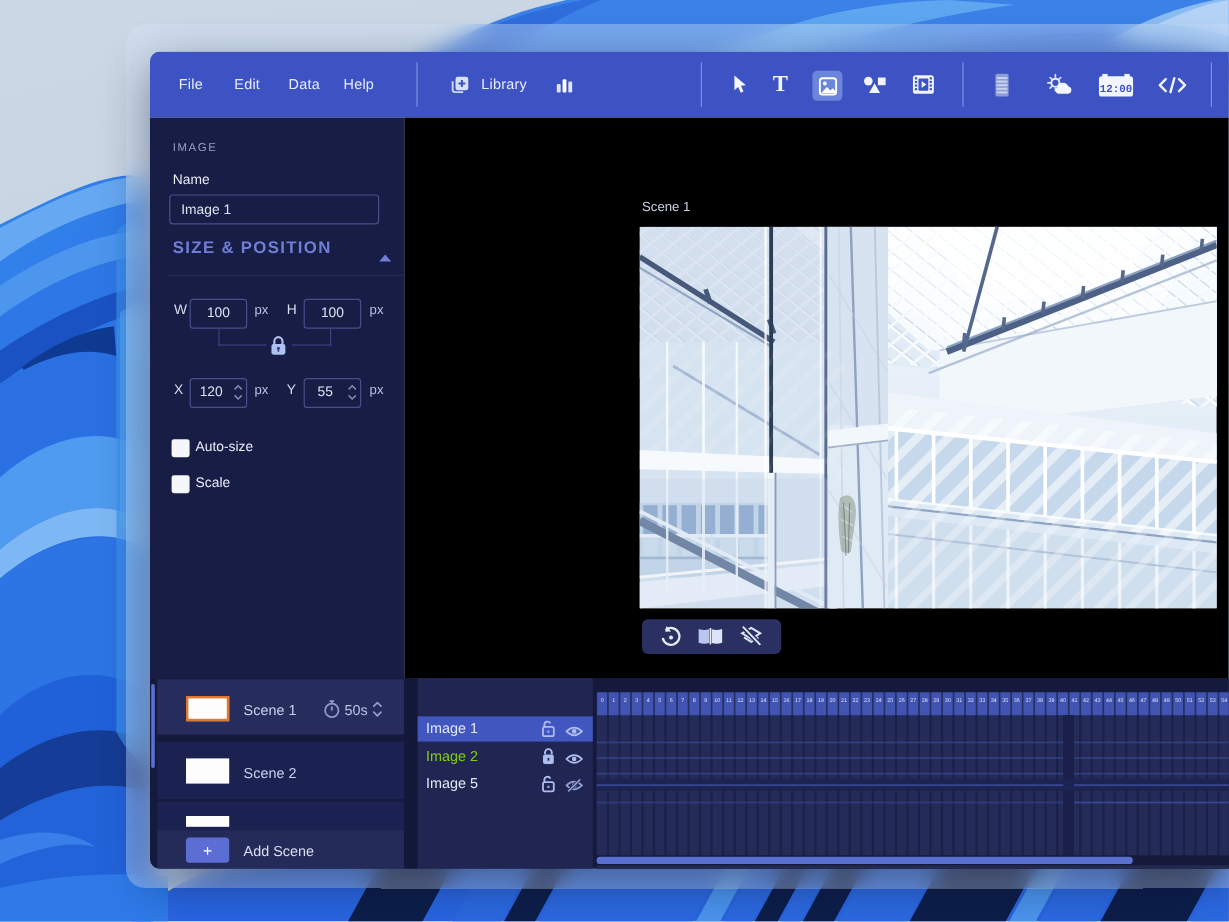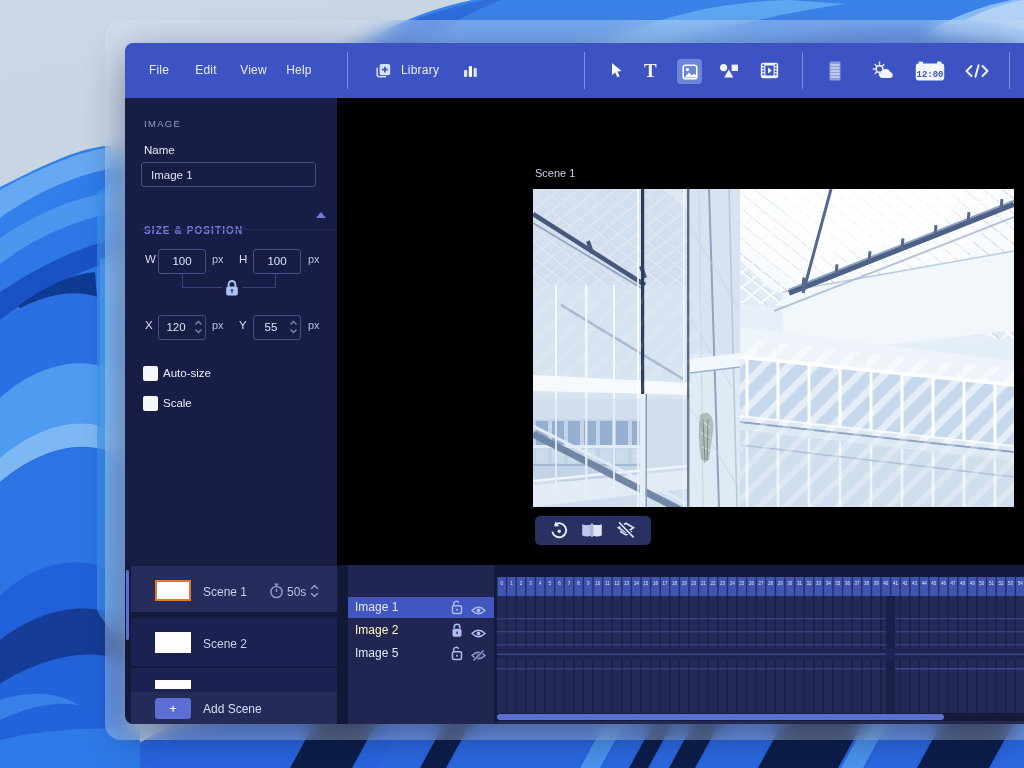--- a/index.html
+++ b/index.html
@@ -71,21 +71,21 @@
       <path d="M841,768 L876,704 L898,704 L863,768 Z" fill="#4c96f0"></path>
       <path d="M866,768 L901,704 L949,704 L914,768 Z" fill="#2c6ae2"></path>
       <path d="M917,768 L952,704 L1024,704 L989,768 Z" fill="#0d1e4a"></path>
       <path d="M992,768 L1027,704 L1087,704 L1052,768 Z" fill="#2c6ae2"></path>
     </svg>
 <div id="frame"></div>
 <div id="app">
 <div id="menubar">
 <div class="mtxt" style="left:34px;transform:translateX(-50%)">File</div>
 <div class="mtxt" style="left:81px;transform:translateX(-50%)">Edit</div>
-<div class="mtxt" style="left:128.5px;transform:translateX(-50%)">View</div>
+<div class="mtxt" style="left:128.5px;transform:translateX(-50%)">Data</div>
 <div class="mtxt" style="left:174px;transform:translateX(-50%)">Help</div>
 <div class="msep" style="left:222px"></div>
 <div class="mic" style="left:249px;top:20px">
           <svg width="17" height="16" viewBox="0 0 17 16" style="">
             <path d="M3.2,4.8 L3.2,11.6 A2.2,2.2 0 0 0 5.4,13.8 L12,13.8" fill="none" stroke="#ccd9f6" stroke-width="1.6"></path>
             <rect x="5.6" y="0.9" width="10.6" height="11.4" rx="2" fill="#d5e2fa"></rect>
             <path d="M10.9,3.7 v5.8 M8,6.6 h5.8" stroke="#3d53c4" stroke-width="1.7"></path>
           </svg>
         </div>
 <div class="mtxt" style="left:276px">Library</div>
@@ -179,21 +179,21 @@
           </svg>
         </div>
 <div class="msep" style="left:884px"></div>
 </div>
 <div id="leftpanel">
 <div class="abs" style="left:19px;top:20px;font-size:9.5px;letter-spacing:1.3px;color:#979fc6;font-weight:normal">IMAGE</div>
 <div class="abs" style="left:19px;top:46px;font-size:11.5px;color:#e9ecf7">Name</div>
 <div class="abs" style="left:16px;top:64px;width:173px;height:23px;border:1px solid #474f8a;border-radius:3px;display:flex;align-items:center">
           <span style="margin-left:9px;font-size:11.5px;color:#dde2f2">Image 1</span>
         </div>
-<div class="abs" style="left:19px;top:127px;font-size:10px;letter-spacing:1.1px;color:#6f7ed9;font-weight:bold">SIZE &amp; POSITION</div>
+<div class="abs" style="left:19px;top:100px;font-size:14px;letter-spacing:1.1px;color:#6f7ed9;font-weight:bold">SIZE &amp; POSITION</div>
 <div class="abs" style="left:16px;top:131px;width:196px;height:1px;background:#262c55"></div>
 <div class="abs" style="left:191px;top:114px;width:0;height:0;border-left:5px solid transparent;border-right:5px solid transparent;border-bottom:6px solid #6f7ed9"></div>
 <div class="abs" style="left:20px;top:155px;font-size:11.5px;color:#d9def0">W</div>
 <div class="abs" style="left:33px;top:151px;width:46px;height:23px;border:1px solid #474f8a;border-radius:3px;text-align:center;line-height:23px;font-size:11.5px;color:#dde2f2">100</div>
 <div class="abs" style="left:87px;top:155px;font-size:11px;color:#b9c0dd">px</div>
 <div class="abs" style="left:114px;top:155px;font-size:11.5px;color:#d9def0">H</div>
 <div class="abs" style="left:128px;top:151px;width:46px;height:23px;border:1px solid #474f8a;border-radius:3px;text-align:center;line-height:23px;font-size:11.5px;color:#dde2f2">100</div>
 <div class="abs" style="left:183px;top:155px;font-size:11px;color:#b9c0dd">px</div>
 <div class="abs" style="left:57px;top:176px;width:0;height:14px;border-left:1.5px solid #3a4380"></div>
 <div class="abs" style="left:57px;top:189px;width:40px;height:0;border-top:1.5px solid #3a4380"></div>
@@ -611,21 +611,21 @@
 <div class="abs" style="left:230px;top:35px;font-size:12px;color:#e2e7f6">Image 1</div>
 <div class="abs" style="left:325px;top:35px"><svg width="14" height="15" viewBox="0 0 14 15" style="">
             <rect x="2.5" y="5.8" width="9" height="7.7" rx="1.5" fill="none" stroke="#aebcf0" stroke-width="1.5"></rect>
             <rect x="6.2" y="8.8" width="1.6" height="1.8" fill="#aebcf0"></rect>
             <path d="M3.6,5.6 L3.6,3.9 A2.7,2.7 0 0 1 8.7,2.8" fill="none" stroke="#aebcf0" stroke-width="1.5"></path>
           </svg></div>
 <div class="abs" style="left:346px;top:37px"><svg width="15" height="11" viewBox="0 0 15 11" style="">
             <path d="M1,5.5 Q7.5,-1 14,5.5 Q7.5,12 1,5.5 Z" fill="none" stroke="#aebcf0" stroke-width="1.4"></path>
             <circle cx="7.5" cy="5.5" r="1.9" fill="#aebcf0"></circle>
           </svg></div>
-<div class="abs" style="left:230px;top:58px;font-size:12px;color:#fef9c3">Image 2</div>
+<div class="abs" style="left:230px;top:58px;font-size:12px;color:#84cc16">Image 2</div>
 <div class="abs" style="left:325px;top:58px"><svg width="14" height="15" viewBox="0 0 14 15" style="">
             <rect x="2.5" y="5.8" width="9" height="7.9" rx="1.6" fill="#aebcf0"></rect>
             <rect x="6.3" y="8.6" width="1.5" height="2.3" fill="#232a58"></rect>
             <path d="M4.2,5.6 L4.2,4.1 A2.8,2.8 0 0 1 9.8,4.1 L9.8,5.6" fill="none" stroke="#aebcf0" stroke-width="1.6"></path>
           </svg></div>
 <div class="abs" style="left:346px;top:60px"><svg width="15" height="11" viewBox="0 0 15 11" style="">
             <path d="M1,5.5 Q7.5,-1 14,5.5 Q7.5,12 1,5.5 Z" fill="none" stroke="#aebcf0" stroke-width="1.4"></path>
             <circle cx="7.5" cy="5.5" r="1.9" fill="#aebcf0"></circle>
           </svg></div>
 <div class="abs" style="left:230px;top:81px;font-size:12px;color:#e2e7f6">Image 5</div>

